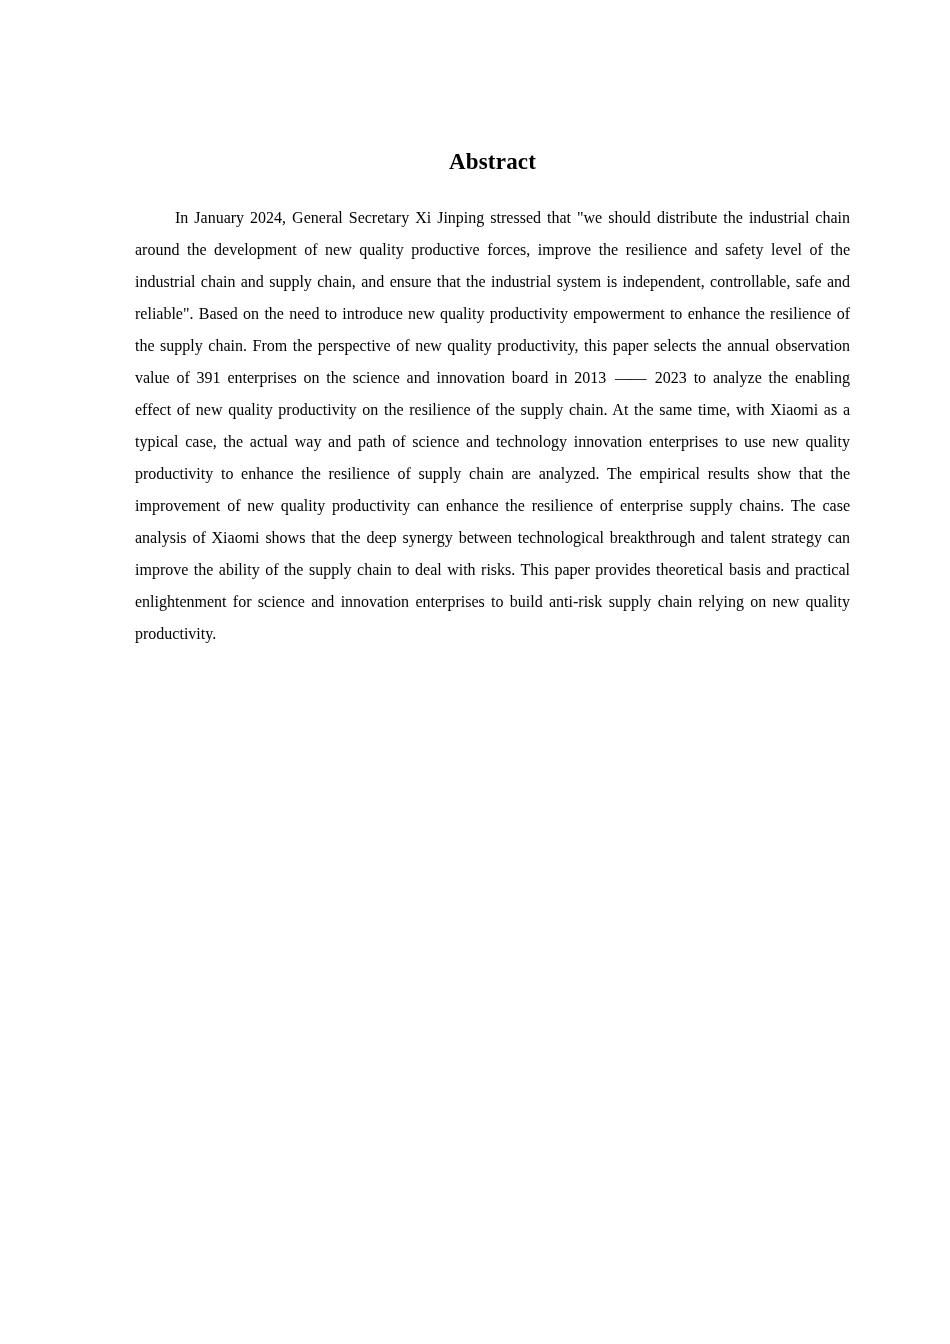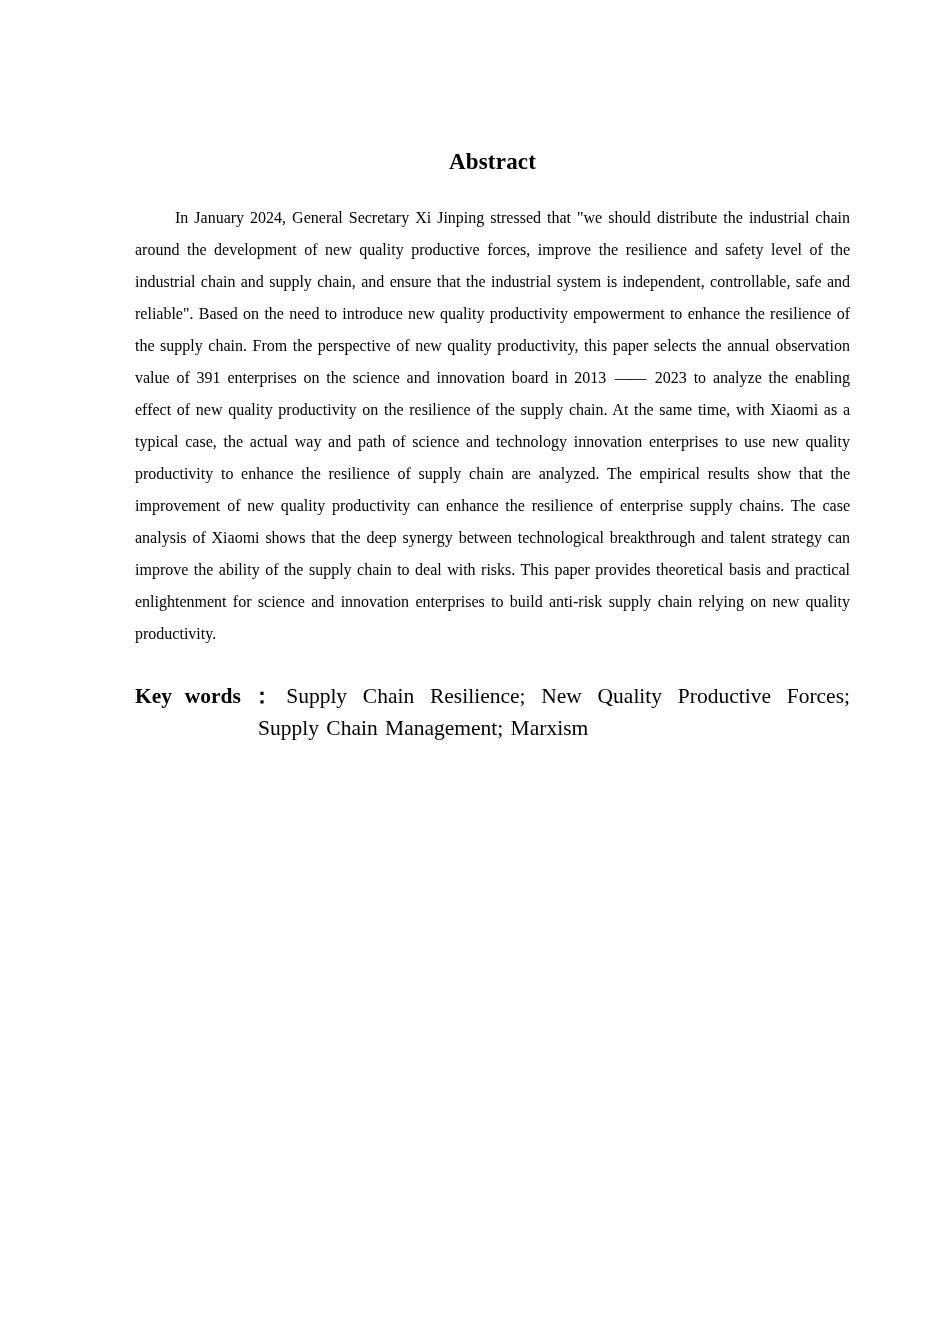--- a/index.html
+++ b/index.html
@@ -105,18 +105,16 @@
 <body>
 
 <div class="page">
   <div class="content">
 
     <h1 class="doc-title">Abstract</h1>
 
     <p class="abstract-body"><span>In January 2024, General Secretary Xi Jinping stressed that "we should distribute the industrial chain around the development of new quality productive forces, improve the resilience and safety level of the industrial chain and supply chain, and ensure that the industrial system is independent, controllable, safe and reliable". Based on the need to introduce new quality productivity empowerment to enhance the resilience of the supply chain. From the perspective of new quality productivity, this paper selects the annual observation value of 391 enterprises on the science and innovation board in 2013 </span><span class="dash-pair">——</span><span> 2023 to analyze the enabling effect of new quality productivity on the resilience of the supply chain. At the same time, with Xiaomi as a typical case, the actual way and path of science and technology innovation enterprises to use new quality productivity to enhance the resilience of supply chain are analyzed. The empirical results show that the improvement of new quality productivity can enhance the resilience of enterprise supply chains. The case analysis of Xiaomi shows that the deep synergy between technological breakthrough and talent strategy can improve the ability of the supply chain to deal with risks. This paper provides theoretical basis and practical enlightenment for science and innovation enterprises to build anti-risk supply chain relying on new quality productivity.</span></p>
 
     <div class="keywords-block">
-      <span class="kw-line-1"><span class="kw-label">Key words</span><span class="kw-colon">：</span><span class="kw-terms">Supply Chain Resilience; New Quality Productive Forces;</span></span>
-      <span class="kw-line-2">Supply Chain Management; Marxism</span>
     </div>
 
   </div>
 </div>
 
 </body></html>

